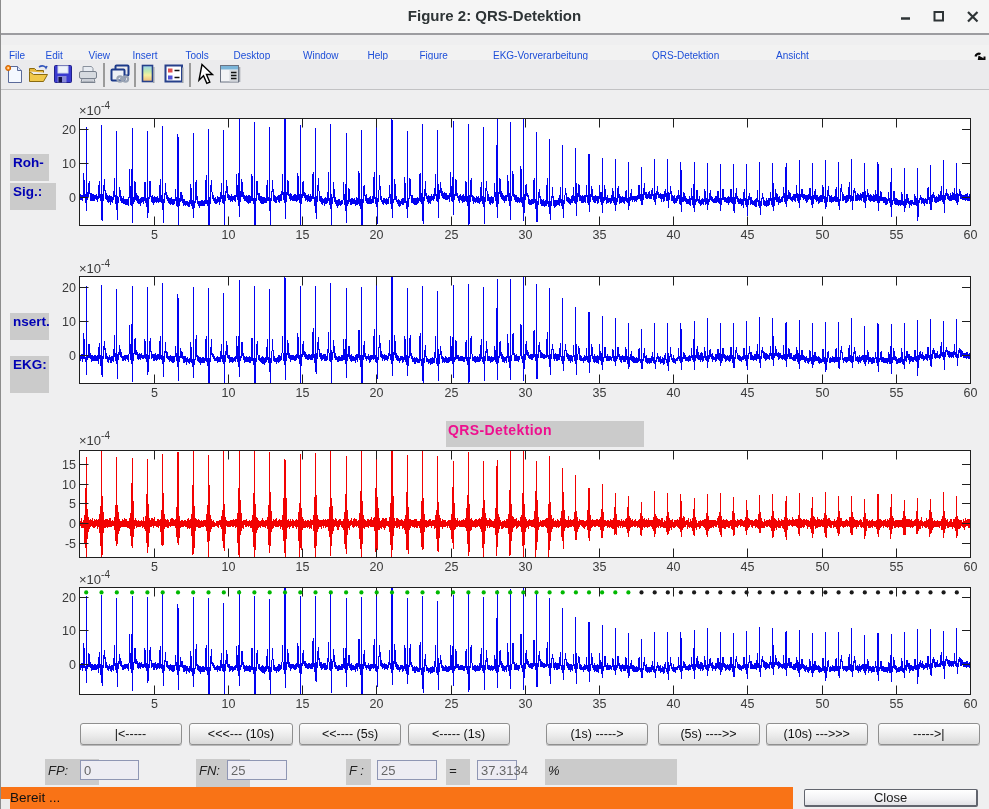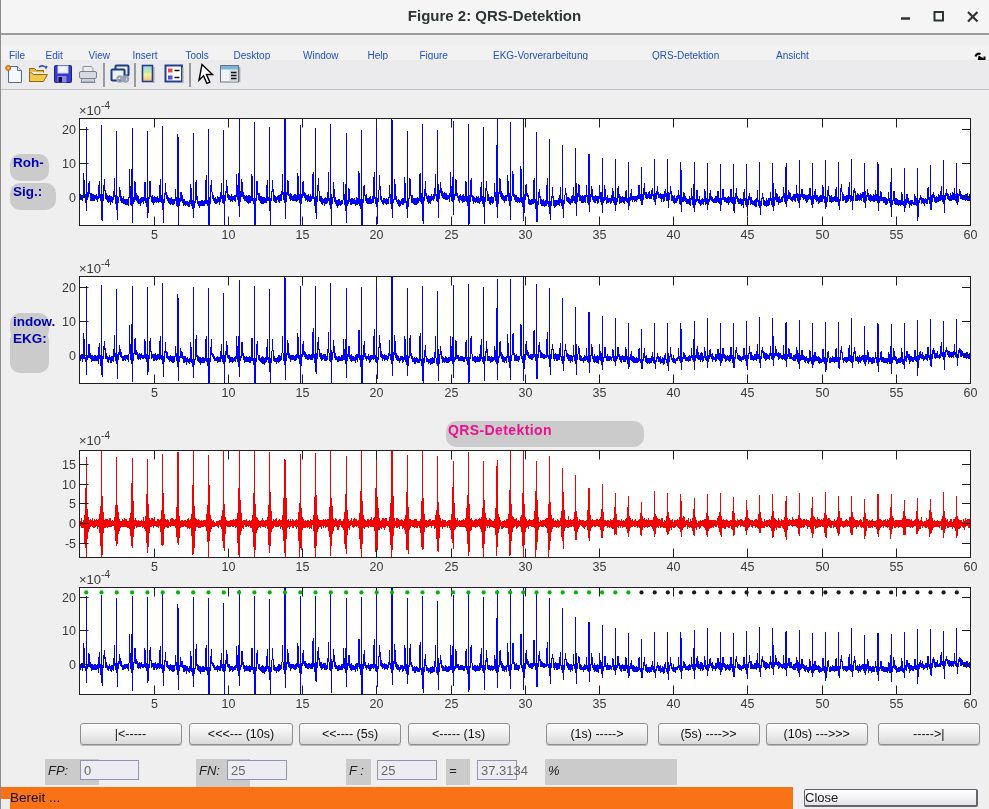--- a/index.html
+++ b/index.html
@@ -6,33 +6,33 @@
 #win{position:relative;width:989px;height:809px;}
 #lborder{position:absolute;left:0;top:0;width:1px;height:809px;background:#8c8c8c;z-index:50;}
 #titlebar{position:absolute;left:0;top:0;width:100%;height:35px;background:#f5f5f5;
  border-bottom:2px solid #9c9ca0;box-sizing:border-box;}
 #titlebar .t{position:absolute;width:100%;text-align:center;top:7px;font-size:15px;font-weight:bold;color:#2e3436;}
 #menubar{position:absolute;left:0;top:45px;width:100%;height:25px;background:#f2f2f2;
  border-bottom:1px solid #d9d9d9;box-sizing:border-box;font-size:10px;color:#1d4ed8;}
 #toolbar{position:absolute;left:0;top:60px;width:100%;height:30px;background:#ebebed;
  border-bottom:1px solid #c2c2c4;box-sizing:border-box;}
 .ulabel{position:absolute;background:#cbcbcb;color:#0000b4;font-weight:bold;font-size:13.5px;
- padding:1px 0 0 3px;box-sizing:border-box;border-radius:10px;}
+ padding:1px 0 0 3px;box-sizing:border-box;}
 .btn{position:absolute;background:linear-gradient(#fefefe,#ececec 55%,#d9d9d9);
  border:1px solid #8f8f8f;border-radius:3px;font-size:12.5px;color:#111;text-align:center;
  box-shadow:0 1px 0 rgba(130,130,130,.5);}
 .glabel{position:absolute;background:#cbcbcb;font-size:13px;color:#222;box-sizing:border-box;padding:4px 0 0 3px;font-style:italic;}
 .input{position:absolute;background:#edecf3;border:1px solid #8f96b4;box-sizing:border-box;
  font-size:13px;color:#666;padding:2px 0 0 3px;}
 #status{position:absolute;left:0;top:787px;width:793px;height:22px;background:#f97316;
  font-size:13.5px;color:#111;padding:3px 0 0 10px;box-sizing:border-box;}
 #close{position:absolute;left:804px;top:789px;width:174px;height:18px;
  background:linear-gradient(#ffffff,#f2f2f4 60%,#e2e2e6);border:1px solid #62656e;
  border-width:1px 2px 2px 1px;border-radius:2px;font-size:13px;color:#1a1a1a;
- text-align:left;line-height:16px;box-sizing:border-box;}
+ text-align:center;line-height:16px;box-sizing:border-box;}
 </style></head>
 <body>
 <div id="win">
     <div id="lborder"></div>
 <svg width="989" height="809" style="position:absolute;left:0;top:0" shape-rendering="auto">
       <rect x="79.5" y="118.5" width="891.0" height="107.0" fill="#ffffff" stroke="none"></rect>
       <rect x="79.5" y="276.5" width="891.0" height="107.0" fill="#ffffff" stroke="none"></rect>
       <rect x="79.5" y="450.5" width="891.0" height="107.0" fill="#ffffff" stroke="none"></rect>
       <rect x="79.5" y="587.5" width="891.0" height="107.0" fill="#ffffff" stroke="none"></rect>
       <path d="M80.5 194.3V199.9M81.5 195.1V199.7M82.5 195.2V201.2M83.5 173.3V196.9M84.5 179.9V198.0M85.5 194.4V203.4M86.5 126.9V211.3M87.5 192.2V200.0M88.5 183.4V197.4M89.5 181.2V194.3M90.5 192.6V200.9M91.5 192.5V200.8M92.5 194.3V201.2M93.5 193.8V201.2M94.5 194.5V200.6M95.5 194.7V199.2M96.5 193.6V200.2M97.5 195.7V201.9M98.5 185.1V198.6M99.5 180.6V198.3M100.5 193.6V201.4M101.5 124.7V220.0M102.5 194.0V221.2M103.5 184.9V201.1M104.5 178.5V190.9M105.5 189.9V198.6M106.5 192.9V200.2M107.5 194.7V201.7M108.5 195.9V203.0M109.5 195.3V202.1M110.5 195.8V205.4M111.5 195.7V201.9M112.5 196.7V203.4M113.5 190.6V200.2M114.5 178.1V197.2M115.5 194.6V203.7M116.5 130.9V209.6M117.5 196.2V219.9M118.5 196.8V202.5M119.5 186.9V197.3M120.5 190.0V200.8M121.5 195.6V203.2M122.5 198.0V203.1M123.5 196.2V203.8M124.5 199.2V203.9M125.5 199.2V204.9M126.5 198.7V204.8M127.5 199.3V205.4M128.5 197.2V205.6M129.5 169.4V198.4M130.5 185.9V205.1M131.5 168.9V206.4M132.5 128.0V223.4M133.5 196.6V203.8M134.5 181.2V202.0M135.5 182.2V199.6M136.5 192.7V201.1M137.5 195.4V203.4M138.5 196.4V203.5M139.5 198.5V204.2M140.5 197.7V205.9M141.5 197.3V202.9M142.5 197.4V201.9M143.5 196.6V204.1M144.5 182.0V201.0M145.5 182.4V203.1M146.5 198.4V206.9M147.5 131.4V218.3M148.5 196.7V213.1M149.5 181.3V199.4M150.5 181.1V197.3M151.5 196.1V201.8M152.5 195.1V203.3M153.5 196.9V204.8M154.5 196.3V203.4M155.5 196.8V202.2M156.5 196.9V203.1M157.5 195.7V202.3M158.5 197.8V203.2M159.5 184.8V201.7M160.5 178.5V202.3M161.5 194.5V203.1M162.5 125.9V209.8M163.5 198.6V222.7M164.5 192.9V203.0M165.5 183.2V194.8M166.5 191.5V198.9M167.5 194.5V201.3M168.5 197.3V202.5M169.5 197.9V203.8M170.5 198.4V204.6M171.5 197.0V203.8M172.5 198.6V204.9M173.5 198.6V205.0M174.5 198.5V204.3M175.5 188.7V200.6M176.5 197.1V206.3M177.5 134.2V206.7M178.5 136.5V224.7M179.5 198.3V205.8M180.5 192.0V201.8M181.5 192.4V200.7M182.5 194.7V203.1M183.5 198.9V206.4M184.5 198.8V205.1M185.5 200.9V205.7M186.5 200.9V205.4M187.5 200.6V206.0M188.5 201.5V206.7M189.5 200.3V206.6M190.5 183.9V204.1M191.5 188.3V205.9M192.5 199.8V208.6M193.5 132.5V218.0M194.5 200.8V208.1M195.5 182.2V203.1M196.5 180.1V200.0M197.5 196.3V203.7M198.5 201.0V206.0M199.5 201.2V208.2M200.5 200.5V206.3M201.5 199.5V206.4M202.5 199.9V205.5M203.5 201.1V205.7M204.5 200.0V206.2M205.5 179.5V203.6M206.5 175.0V203.8M207.5 199.7V206.1M208.5 128.6V225.0M209.5 197.1V225.0M210.5 185.2V204.1M211.5 179.6V191.9M212.5 191.6V199.4M213.5 194.7V201.1M214.5 198.4V203.1M215.5 196.5V204.0M216.5 198.8V204.1M217.5 196.4V203.3M218.5 196.7V201.7M219.5 196.8V204.6M220.5 192.1V202.3M221.5 183.0V198.6M222.5 195.0V202.6M223.5 130.2V203.9M224.5 194.8V225.0M225.5 191.4V201.1M226.5 180.2V192.5M227.5 185.5V198.3M228.5 194.2V199.7M229.5 194.7V200.3M230.5 195.6V202.0M231.5 193.8V200.9M232.5 196.2V201.7M233.5 195.5V199.9M234.5 195.2V200.7M235.5 195.2V201.8M236.5 173.6V197.4M237.5 185.0V199.8M238.5 172.5V206.3M239.5 119.2V217.4M240.5 190.8V201.9M241.5 178.7V197.3M242.5 182.0V197.1M243.5 192.0V198.6M244.5 195.2V201.3M245.5 195.6V201.4M246.5 195.2V201.6M247.5 195.5V202.6M248.5 194.8V203.8M249.5 195.2V203.1M250.5 196.3V202.7M251.5 174.0V201.1M252.5 176.2V201.2M253.5 197.8V204.3M254.5 122.2V225.0M255.5 197.5V225.0M256.5 181.3V200.6M257.5 181.0V194.8M258.5 193.1V199.9M259.5 192.5V201.2M260.5 196.4V202.5M261.5 195.5V203.5M262.5 196.9V203.6M263.5 197.1V204.1M264.5 196.6V203.0M265.5 198.2V203.4M266.5 184.8V202.7M267.5 179.5V200.6M268.5 196.9V201.3M269.5 127.1V210.6M270.5 198.4V225.0M271.5 191.4V201.4M272.5 179.6V191.9M273.5 188.5V201.0M274.5 194.7V201.5M275.5 195.8V202.9M276.5 197.4V202.6M277.5 195.8V200.3M278.5 195.2V201.7M279.5 195.0V202.9M280.5 193.7V200.7M281.5 191.1V201.1M282.5 173.8V194.5M283.5 192.1V199.7M284.5 119.2V203.2M285.5 119.2V219.4M286.5 191.9V202.1M287.5 179.8V195.1M288.5 181.0V195.8M289.5 193.8V198.9M290.5 192.7V200.5M291.5 193.9V199.6M292.5 195.9V201.0M293.5 194.9V200.5M294.5 193.8V201.1M295.5 194.4V200.5M296.5 195.3V201.9M297.5 172.9V200.6M298.5 175.5V200.2M299.5 193.8V202.9M300.5 125.3V225.0M301.5 194.4V204.2M302.5 182.4V197.7M303.5 180.8V196.0M304.5 191.6V198.3M305.5 193.2V201.1M306.5 194.8V200.3M307.5 194.8V202.0M308.5 193.5V201.2M309.5 196.2V202.0M310.5 194.4V202.3M311.5 196.3V201.4M312.5 174.0V198.7M313.5 171.7V198.6M314.5 196.8V205.8M315.5 127.6V213.3M316.5 196.3V218.7M317.5 185.1V201.5M318.5 177.5V191.3M319.5 190.8V201.3M320.5 196.0V201.9M321.5 196.1V203.9M322.5 198.3V205.1M323.5 199.0V203.4M324.5 198.4V205.7M325.5 197.0V203.7M326.5 198.1V204.0M327.5 191.6V203.4M328.5 172.2V200.6M329.5 197.8V205.4M330.5 124.3V208.6M331.5 194.4V225.0M332.5 196.7V204.3M333.5 182.3V198.0M334.5 188.5V201.6M335.5 197.3V203.7M336.5 199.8V205.6M337.5 200.3V207.6M338.5 199.2V206.0M339.5 199.3V204.6M340.5 200.5V206.3M341.5 200.4V205.3M342.5 199.9V204.2M343.5 181.7V200.0M344.5 194.4V205.0M345.5 183.9V210.9M346.5 132.9V222.6M347.5 199.5V205.6M348.5 188.1V204.0M349.5 189.0V202.3M350.5 199.4V205.1M351.5 197.8V205.4M352.5 198.4V204.3M353.5 198.6V204.1M354.5 197.6V204.0M355.5 200.1V205.9M356.5 196.8V205.2M357.5 198.4V205.2M358.5 170.6V204.1M359.5 172.6V205.7M360.5 199.0V208.9M361.5 129.5V225.0M362.5 198.5V225.0M363.5 186.2V202.9M364.5 185.2V195.5M365.5 194.5V200.5M366.5 194.0V202.6M367.5 198.1V204.2M368.5 197.5V204.1M369.5 196.5V203.6M370.5 195.7V204.4M371.5 198.5V203.6M372.5 196.2V203.0M373.5 177.3V202.9M374.5 172.0V199.2M375.5 196.7V203.5M376.5 126.4V206.5M377.5 198.4V224.1M378.5 189.9V201.8M379.5 175.4V190.3M380.5 185.8V200.4M381.5 196.4V201.8M382.5 199.5V203.8M383.5 198.3V204.8M384.5 198.0V202.8M385.5 199.3V204.4M386.5 197.9V204.9M387.5 199.4V204.4M388.5 197.0V203.8M389.5 184.7V198.0M390.5 194.3V203.8M391.5 119.2V208.8M392.5 119.7V218.3M393.5 198.5V203.3M394.5 178.7V199.8M395.5 183.7V199.6M396.5 195.5V202.0M397.5 199.6V204.0M398.5 199.0V206.4M399.5 199.6V206.5M400.5 200.6V206.2M401.5 199.3V204.1M402.5 198.0V204.6M403.5 198.1V204.7M404.5 176.9V203.4M405.5 182.6V203.4M406.5 200.9V208.8M407.5 131.4V218.2M408.5 198.2V206.8M409.5 178.2V198.9M410.5 178.9V196.2M411.5 195.2V202.5M412.5 194.5V202.8M413.5 197.6V203.6M414.5 198.0V205.4M415.5 197.7V204.5M416.5 197.9V205.3M417.5 197.3V204.1M418.5 197.8V203.3M419.5 174.3V200.9M420.5 172.6V201.5M421.5 193.3V204.4M422.5 123.5V220.5M423.5 196.5V224.3M424.5 188.7V200.7M425.5 181.1V195.6M426.5 193.4V198.8M427.5 196.3V201.9M428.5 195.3V203.5M429.5 196.3V202.7M430.5 196.3V203.8M431.5 194.4V200.8M432.5 196.0V200.4M433.5 194.4V200.7M434.5 188.2V198.8M435.5 174.4V196.2M436.5 193.9V201.4M437.5 130.2V202.3M438.5 184.4V217.6M439.5 189.9V199.2M440.5 182.0V193.4M441.5 187.5V196.4M442.5 190.9V197.9M443.5 193.1V198.5M444.5 191.8V199.3M445.5 193.0V199.9M446.5 193.3V200.0M447.5 194.5V199.6M448.5 194.7V198.5M449.5 192.7V201.8M450.5 172.0V197.2M451.5 186.0V201.3M452.5 176.5V202.2M453.5 120.9V215.2M454.5 193.7V199.8M455.5 178.5V196.0M456.5 179.7V195.8M457.5 193.3V198.2M458.5 195.6V200.8M459.5 194.8V202.6M460.5 194.4V200.2M461.5 195.8V201.3M462.5 194.8V202.8M463.5 193.8V201.7M464.5 196.2V201.6M465.5 180.9V201.4M466.5 182.3V201.6M467.5 196.0V205.5M468.5 124.3V225.0M469.5 194.9V224.3M470.5 180.1V202.3M471.5 177.9V197.3M472.5 194.6V200.5M473.5 196.0V203.8M474.5 196.5V202.1M475.5 198.4V203.4M476.5 196.0V201.7M477.5 196.7V203.4M478.5 196.3V203.3M479.5 197.7V203.5M480.5 187.3V201.6M481.5 181.5V201.0M482.5 195.7V203.6M483.5 126.5V206.8M484.5 197.4V224.4M485.5 188.0V201.5M486.5 181.2V191.3M487.5 191.3V200.8M488.5 194.1V201.3M489.5 197.0V203.9M490.5 197.1V204.8M491.5 196.4V203.1M492.5 197.3V204.1M493.5 196.7V202.5M494.5 183.4V196.7M495.5 192.2V201.2M496.5 144.7V206.8M497.5 119.2V217.8M498.5 192.4V203.5M499.5 178.0V193.7M500.5 178.9V197.1M501.5 191.1V198.9M502.5 192.8V199.5M503.5 195.3V201.4M504.5 195.7V203.2M505.5 194.8V201.1M506.5 194.8V200.8M507.5 175.1V197.3M508.5 180.8V201.2M509.5 193.4V206.2M510.5 121.7V220.4M511.5 195.7V201.4M512.5 171.2V196.3M513.5 173.9V196.6M514.5 194.2V199.8M515.5 195.3V202.0M516.5 194.9V201.7M517.5 196.7V202.5M518.5 196.9V201.9M519.5 197.7V202.5M520.5 166.4V202.1M521.5 168.7V203.1M522.5 197.0V207.2M523.5 119.2V220.5M524.5 194.2V212.5M525.5 184.6V199.9M526.5 184.0V195.8M527.5 192.9V196.7M528.5 194.5V203.8M529.5 198.6V205.3M530.5 200.0V204.9M531.5 199.3V204.7M532.5 198.8V204.2M533.5 180.0V203.5M534.5 177.8V203.2M535.5 198.9V209.4M536.5 132.2V221.5M537.5 201.3V221.5M538.5 192.1V205.3M539.5 189.2V197.5M540.5 196.2V203.8M541.5 198.6V205.7M542.5 200.2V205.7M543.5 198.9V206.0M544.5 200.6V207.1M545.5 200.4V205.5M546.5 185.0V205.9M547.5 177.9V204.1M548.5 201.2V206.5M549.5 138.8V214.3M550.5 200.7V220.0M551.5 195.6V205.8M552.5 186.6V198.3M553.5 195.8V205.7M554.5 200.4V208.0M555.5 200.4V207.4M556.5 200.2V206.0M557.5 200.3V204.8M558.5 197.8V205.4M559.5 194.9V206.1M560.5 186.9V202.8M561.5 199.4V205.8M562.5 145.2V209.1M563.5 200.4V217.9M564.5 195.3V204.2M565.5 187.6V195.3M566.5 193.1V200.6M567.5 196.7V202.0M568.5 196.7V202.9M569.5 197.7V203.8M570.5 198.7V205.0M571.5 196.2V202.9M572.5 194.5V202.6M573.5 186.5V201.3M574.5 196.0V202.7M575.5 148.0V203.9M576.5 183.2V215.5M577.5 193.0V201.7M578.5 183.8V196.9M579.5 184.9V200.9M580.5 195.0V200.6M581.5 195.8V202.8M582.5 195.0V203.0M583.5 196.1V203.1M584.5 194.8V202.1M585.5 195.2V202.5M586.5 185.4V196.5M587.5 194.8V202.7M588.5 154.4V204.8M589.5 154.4V211.8M590.5 194.4V201.8M591.5 186.3V197.4M592.5 188.9V200.4M593.5 195.5V201.8M594.5 195.6V202.5M595.5 194.8V203.1M596.5 196.2V200.8M597.5 195.7V204.4M598.5 195.8V203.4M599.5 185.0V198.7M600.5 192.4V201.8M601.5 191.9V204.8M602.5 157.6V212.7M603.5 196.9V203.1M604.5 185.3V201.4M605.5 189.4V200.4M606.5 196.5V204.0M607.5 194.8V202.9M608.5 197.9V203.2M609.5 198.0V202.2M610.5 197.6V204.1M611.5 195.3V203.4M612.5 187.6V200.6M613.5 190.9V202.9M614.5 196.9V204.9M615.5 159.0V210.6M616.5 197.7V205.0M617.5 187.9V202.2M618.5 185.8V197.5M619.5 193.7V203.5M620.5 195.9V202.6M621.5 197.4V203.0M622.5 196.4V202.1M623.5 196.7V202.6M624.5 197.4V203.5M625.5 190.6V201.1M626.5 190.4V202.2M627.5 198.0V202.8M628.5 162.1V209.6M629.5 196.8V206.4M630.5 192.5V201.1M631.5 189.4V199.8M632.5 196.1V201.7M633.5 196.0V199.6M634.5 196.3V201.7M635.5 196.2V200.9M636.5 196.3V201.5M637.5 195.0V199.9M638.5 185.3V199.0M639.5 185.3V198.8M640.5 193.5V201.1M641.5 167.1V205.4M642.5 194.2V205.1M643.5 188.3V199.5M644.5 182.8V194.9M645.5 192.2V198.2M646.5 192.3V198.9M647.5 193.9V199.2M648.5 192.2V198.1M649.5 191.1V199.2M650.5 194.3V198.8M651.5 190.0V198.8M652.5 187.9V196.2M653.5 194.1V199.5M654.5 158.5V202.2M655.5 193.4V205.3M656.5 191.0V198.5M657.5 186.1V194.9M658.5 192.3V197.8M659.5 193.8V198.4M660.5 192.6V199.3M661.5 193.6V201.6M662.5 193.8V198.7M663.5 193.6V202.1M664.5 191.3V201.2M665.5 188.9V197.3M666.5 193.2V200.9M667.5 158.9V201.3M668.5 192.1V208.1M669.5 192.8V199.6M670.5 186.3V194.0M671.5 191.3V200.8M672.5 195.2V201.1M673.5 196.3V203.1M674.5 195.0V203.9M675.5 197.5V202.6M676.5 196.1V203.3M677.5 194.8V201.1M678.5 189.9V199.2M679.5 194.9V203.7M680.5 162.3V204.6M681.5 169.5V211.6M682.5 197.1V202.2M683.5 192.4V202.2M684.5 193.3V200.7M685.5 195.5V201.6M686.5 197.5V204.4M687.5 198.9V203.5M688.5 198.9V204.0M689.5 195.6V204.5M690.5 198.0V205.7M691.5 187.6V200.0M692.5 195.9V205.0M693.5 184.2V207.6M694.5 162.4V211.7M695.5 199.0V204.8M696.5 189.5V202.1M697.5 190.2V201.0M698.5 198.5V202.7M699.5 196.4V204.2M700.5 199.8V205.6M701.5 199.1V204.5M702.5 198.2V203.7M703.5 198.5V204.8M704.5 188.8V201.8M705.5 190.6V205.2M706.5 198.2V204.0M707.5 162.7V210.0M708.5 199.0V204.7M709.5 192.7V202.1M710.5 189.9V200.0M711.5 196.0V201.0M712.5 197.0V202.1M713.5 198.5V202.6M714.5 197.6V203.3M715.5 196.0V203.3M716.5 196.1V203.2M717.5 190.5V201.9M718.5 191.3V202.6M719.5 197.9V203.7M720.5 164.0V211.1M721.5 197.5V205.1M722.5 189.1V200.0M723.5 189.0V199.8M724.5 196.5V201.5M725.5 197.0V202.2M726.5 197.7V202.8M727.5 196.5V203.3M728.5 196.2V205.2M729.5 196.5V202.5M730.5 188.8V202.1M731.5 188.5V202.6M732.5 196.9V204.2M733.5 163.8V211.0M734.5 196.8V213.2M735.5 192.5V203.8M736.5 187.7V199.3M737.5 196.0V201.9M738.5 198.4V203.7M739.5 199.4V204.1M740.5 197.7V204.0M741.5 198.9V206.1M742.5 198.8V205.2M743.5 191.6V207.5M744.5 189.3V201.3M745.5 198.4V205.3M746.5 163.9V207.1M747.5 199.0V216.3M748.5 196.3V204.7M749.5 192.5V199.9M750.5 197.3V204.8M751.5 197.2V204.4M752.5 200.1V205.1M753.5 200.7V205.2M754.5 199.8V205.5M755.5 198.5V206.6M756.5 198.0V206.5M757.5 189.9V202.4M758.5 200.0V206.3M759.5 162.0V208.4M760.5 200.5V214.7M761.5 197.9V206.1M762.5 192.5V199.4M763.5 196.9V205.2M764.5 199.9V206.0M765.5 200.8V205.8M766.5 198.1V207.1M767.5 199.7V205.8M768.5 198.4V206.2M769.5 197.7V205.2M770.5 192.0V200.8M771.5 198.3V204.6M772.5 163.0V206.7M773.5 182.8V210.5M774.5 197.3V205.7M775.5 189.3V200.0M776.5 193.0V201.5M777.5 194.2V202.2M778.5 197.4V204.7M779.5 196.1V203.3M780.5 198.7V203.2M781.5 197.1V202.3M782.5 195.5V201.7M783.5 186.6V198.4M784.5 193.1V201.9M785.5 167.1V204.3M786.5 162.6V206.6M787.5 195.4V201.3M788.5 190.2V199.3M789.5 192.1V199.3M790.5 192.8V200.3M791.5 196.9V200.8M792.5 196.4V202.4M793.5 194.4V199.8M794.5 194.3V201.3M795.5 193.5V202.3M796.5 184.9V197.9M797.5 192.9V200.5M798.5 194.2V202.8M799.5 160.3V208.4M800.5 194.3V200.3M801.5 189.4V197.1M802.5 188.9V198.3M803.5 193.5V199.7M804.5 194.4V199.3M805.5 194.7V201.2M806.5 194.5V202.7M807.5 195.2V202.4M808.5 194.1V200.4M809.5 187.7V198.7M810.5 188.3V200.2M811.5 196.3V204.8M812.5 162.5V207.7M813.5 195.2V203.6M814.5 190.7V199.3M815.5 189.3V199.6M816.5 194.6V202.0M817.5 194.5V201.3M818.5 196.6V203.8M819.5 195.7V202.6M820.5 195.4V201.8M821.5 195.1V201.6M822.5 185.1V202.3M823.5 187.0V199.0M824.5 195.6V202.8M825.5 159.8V209.0M826.5 197.4V207.4M827.5 189.8V201.9M828.5 185.7V196.4M829.5 195.2V202.1M830.5 195.6V202.3M831.5 194.5V203.0M832.5 197.3V201.5M833.5 196.7V202.3M834.5 195.7V201.4M835.5 189.3V202.3M836.5 187.3V201.7M837.5 197.4V201.7M838.5 161.5V206.0M839.5 198.7V209.6M840.5 187.6V200.6M841.5 184.3V192.4M842.5 192.2V200.8M843.5 194.0V200.9M844.5 195.5V200.2M845.5 195.9V202.6M846.5 195.2V203.2M847.5 195.2V201.7M848.5 186.9V200.7M849.5 182.3V199.3M850.5 195.3V202.0M851.5 159.0V200.8M852.5 196.2V209.5M853.5 190.4V201.0M854.5 187.5V193.3M855.5 191.2V200.8M856.5 195.2V201.1M857.5 193.4V201.0M858.5 194.3V199.6M859.5 194.6V200.5M860.5 193.2V199.9M861.5 194.3V201.0M862.5 192.0V198.0M863.5 192.0V202.2M864.5 163.1V203.3M865.5 190.8V207.9M866.5 194.5V201.2M867.5 189.3V197.3M868.5 192.7V200.1M869.5 195.0V201.1M870.5 193.9V201.5M871.5 195.4V201.1M872.5 195.9V200.9M873.5 193.7V201.6M874.5 194.5V202.3M875.5 190.0V200.7M876.5 194.1V201.0M877.5 161.9V202.8M878.5 163.5V211.0M879.5 196.3V202.6M880.5 190.7V200.8M881.5 192.1V201.3M882.5 196.6V200.9M883.5 197.0V202.5M884.5 196.8V203.3M885.5 196.5V204.7M886.5 197.5V205.4M887.5 198.7V204.0M888.5 192.4V200.6M889.5 198.1V203.2M890.5 182.3V206.5M891.5 168.4V216.5M892.5 199.5V204.9M893.5 191.4V201.3M894.5 191.3V204.3M895.5 198.1V205.3M896.5 198.4V205.1M897.5 198.7V205.4M898.5 199.7V206.1M899.5 200.3V205.2M900.5 199.8V205.6M901.5 191.9V204.5M902.5 193.9V204.8M903.5 200.6V206.3M904.5 168.1V212.1M905.5 199.1V207.6M906.5 194.4V204.6M907.5 194.4V202.7M908.5 197.8V204.0M909.5 200.6V207.6M910.5 200.2V204.9M911.5 199.9V206.0M912.5 199.9V204.4M913.5 201.8V205.3M914.5 193.6V204.9M915.5 195.6V205.4M916.5 197.5V205.9M917.5 167.9V221.0M918.5 199.8V217.0M919.5 197.6V203.4M920.5 194.6V200.3M921.5 197.2V203.6M922.5 198.0V203.0M923.5 197.9V203.6M924.5 199.1V205.6M925.5 198.2V203.4M926.5 198.6V204.2M927.5 187.7V203.7M928.5 186.6V200.3M929.5 196.8V204.4M930.5 164.8V210.4M931.5 195.2V210.1M932.5 193.9V201.7M933.5 191.5V198.0M934.5 195.1V201.7M935.5 196.8V203.1M936.5 196.0V202.5M937.5 196.7V201.9M938.5 194.4V201.9M939.5 195.3V201.4M940.5 190.5V200.7M941.5 185.6V200.3M942.5 194.5V201.8M943.5 160.4V203.6M944.5 195.2V212.6M945.5 193.4V199.6M946.5 189.4V196.2M947.5 192.6V199.2M948.5 194.1V200.3M949.5 195.8V201.1M950.5 193.1V201.3M951.5 194.6V200.7M952.5 192.0V200.1M953.5 193.1V199.8M954.5 187.9V200.3M955.5 194.0V200.7M956.5 162.5V203.0M957.5 193.1V205.4M958.5 194.1V201.5M959.5 188.5V195.7M960.5 190.7V198.9M961.5 193.9V199.4M962.5 195.0V199.9M963.5 195.3V200.2M964.5 195.0V200.4M965.5 194.1V200.5M966.5 193.7V199.7M967.5 193.1V200.7M968.5 195.5V201.4M969.5 194.4V201.2M970.5 194.5V200.9" stroke="#0202f2" stroke-width="1" fill="none" shape-rendering="crispEdges"></path>
@@ -323,22 +323,22 @@
 </svg>
     <svg style="position:absolute;left:219px;top:64px" width="22" height="20" viewBox="0 0 22 20">
 <rect x="1.5" y="1.5" width="18" height="16.5" fill="#f2f3f5" stroke="#6a7282"></rect>
 <rect x="2" y="2" width="17" height="3.5" fill="#7ab4d8"></rect>
 <rect x="10.5" y="6" width="8.5" height="11.5" fill="#d4d7dc"></rect>
 <path d="M12 8.5h5.5M12 11.5h5.5M12 14.5h5.5" stroke="#111" stroke-width="1.5"></path>
 <rect x="20" y="3" width="1.3" height="15" fill="#a0a4ac"></rect>
 </svg>
 <div class="ulabel" style="left:10px;top:154px;width:39px;height:27px">Roh-</div>
 <div class="ulabel" style="left:10px;top:182.5px;width:46px;height:27px">Sig.:</div>
-<div class="ulabel" style="left:10px;top:313px;width:39px;height:27px">indow.</div>
-<div class="ulabel" style="left:10px;top:330px;width:39px;height:43px">EKG:</div>
+<div class="ulabel" style="left:10px;top:313px;width:39px;height:27px">nsert.</div>
+<div class="ulabel" style="left:10px;top:356px;width:39px;height:37px">EKG:</div>
 <div class="ulabel" style="left:446px;top:421px;width:198px;height:26px;color:#ee0f8e;font-size:14px;letter-spacing:0.4px;padding-left:2px">QRS-Detektion</div>
 <div class="btn" style="left:79.5px;top:723px;width:100px;height:20px;line-height:20px">|&lt;-----</div>
     <div class="btn" style="left:189px;top:723px;width:102px;height:20px;line-height:20px">&lt;&lt;&lt;--- (10s)</div>
     <div class="btn" style="left:299px;top:723px;width:100px;height:20px;line-height:20px">&lt;&lt;---- (5s)</div>
     <div class="btn" style="left:407.5px;top:723px;width:100px;height:20px;line-height:20px">&lt;----- (1s)</div>
     <div class="btn" style="left:546px;top:723px;width:100px;height:20px;line-height:20px">(1s) -----&gt;</div>
     <div class="btn" style="left:657.5px;top:723px;width:100px;height:20px;line-height:20px">(5s) ----&gt;&gt;</div>
     <div class="btn" style="left:765.5px;top:723px;width:100.5px;height:20px;line-height:20px">(10s) ---&gt;&gt;&gt;</div>
     <div class="btn" style="left:878px;top:723px;width:99.5px;height:20px;line-height:20px">-----&gt;|</div>
 <div class="glabel" style="left:45px;top:759px;width:54px;height:26px">FP:</div>

